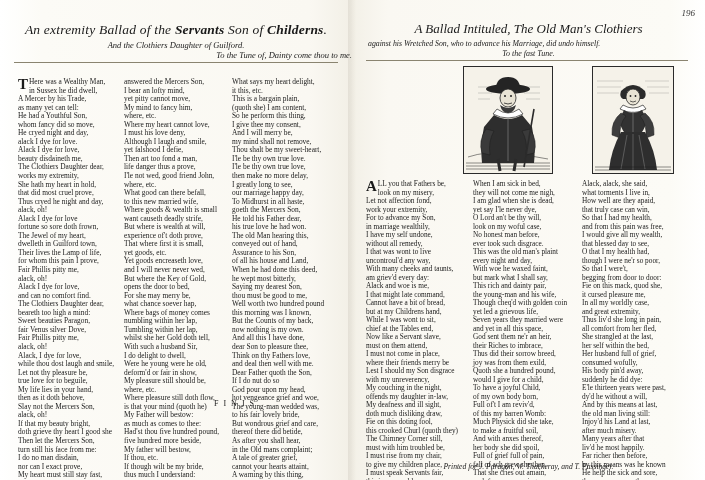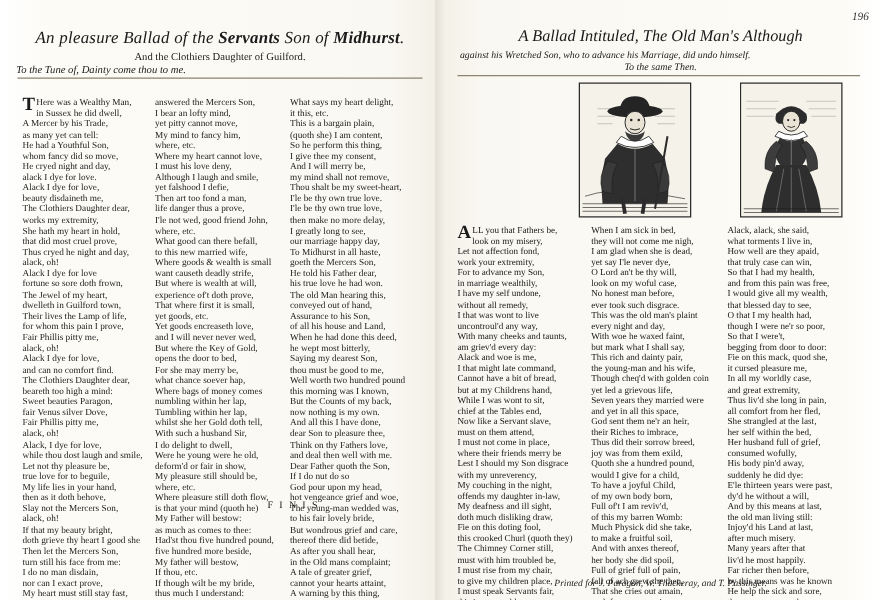--- a/index.html
+++ b/index.html
@@ -60,30 +60,30 @@
     font-size: 13.5px;
     letter-spacing: 0.2px;
     white-space: nowrap;
   }
   .l-title b { font-style: italic; font-weight: bold; }
   .l-sub1 {
     position: absolute;
     left: 0; top: 40px;
     width: 352px;
     text-align: center;
+    font-style: italic;
     font-size: 8.5px;
   }
   .l-sub2 {
     position: absolute;
     left: 0; top: 50px;
     width: 352px;
-    text-align: left;
+    text-align: right;
     font-style: italic;
     font-size: 8.5px;
-    margin-left: 13px;
   }
   .rule-l {
     position: absolute;
     left: 14px; top: 62px;
     width: 324px;
     border-top: 1px solid #8a8470;
   }
 
   .cols-left {
     position: absolute;
@@ -195,21 +195,21 @@
 
 <div id="page">
 
   <div class="sheet left"></div>
   <div class="sheet right"></div>
   <div class="gutter"></div>
 
   <div class="folio l"></div>
   <div class="folio r">196</div>
 
-  <div class="l-title"><span>An pleasure Ballad of the </span><b>Servants</b><span> Son of </span><b>Midhurst</b><span>.</span></div>
+  <div class="l-title"><span>An extremity Ballad of the </span><b>Servants</b><span> Son of </span><b>Childerns</b><span>.</span></div>
   <div class="l-sub1">And the Clothiers Daughter of Guilford.</div>
   <div class="l-sub2">To the Tune of, Dainty come thou to me.</div>
   <div class="rule-l"></div>
 
   <div class="cols-left">
     <div class="col c1"><span class="dropcap">T</span>Here was a Wealthy Man,
 in Sussex he did dwell,
 A Mercer by his Trade,
 as many yet can tell:
 He had a Youthful Son,
@@ -356,23 +356,23 @@
 in the Old mans complaint;
 A tale of greater grief,
 cannot your hearts attaint,
 A warning by this thing,
 all men may understand,
 Lest they do come to live,
 under their Childerns hand.</div>
   </div>
   <div class="finis">F I N I S</div>
 
-  <div class="r-title">A Ballad Intituled, The Old Man's Although</div>
+  <div class="r-title">A Ballad Intituled, The Old Man's Clothiers</div>
   <div class="r-sub1">against his Wretched Son, who to advance his Marriage, did undo himself.</div>
-  <div class="r-sub2">To the same Then.</div>
+  <div class="r-sub2">To the fast Tune.</div>
   <div class="rule-r"></div>
 
   <div class="woodcut wc-a">
     <svg class="wc-svg" viewBox="0 0 88 106" preserveAspectRatio="none">
       <rect x="0" y="0" width="88" height="106" fill="#f5f2e9"></rect>
       <g stroke="#1d1d1d" stroke-width="0.6" fill="none">
         <path d="M2 96 H86 M2 99 H86 M2 102 H86" stroke-width="0.5"></path>
         <path d="M4 90 q18 -6 40 -4 q20 2 40 6" stroke-width="0.5"></path>
       </g>
 

